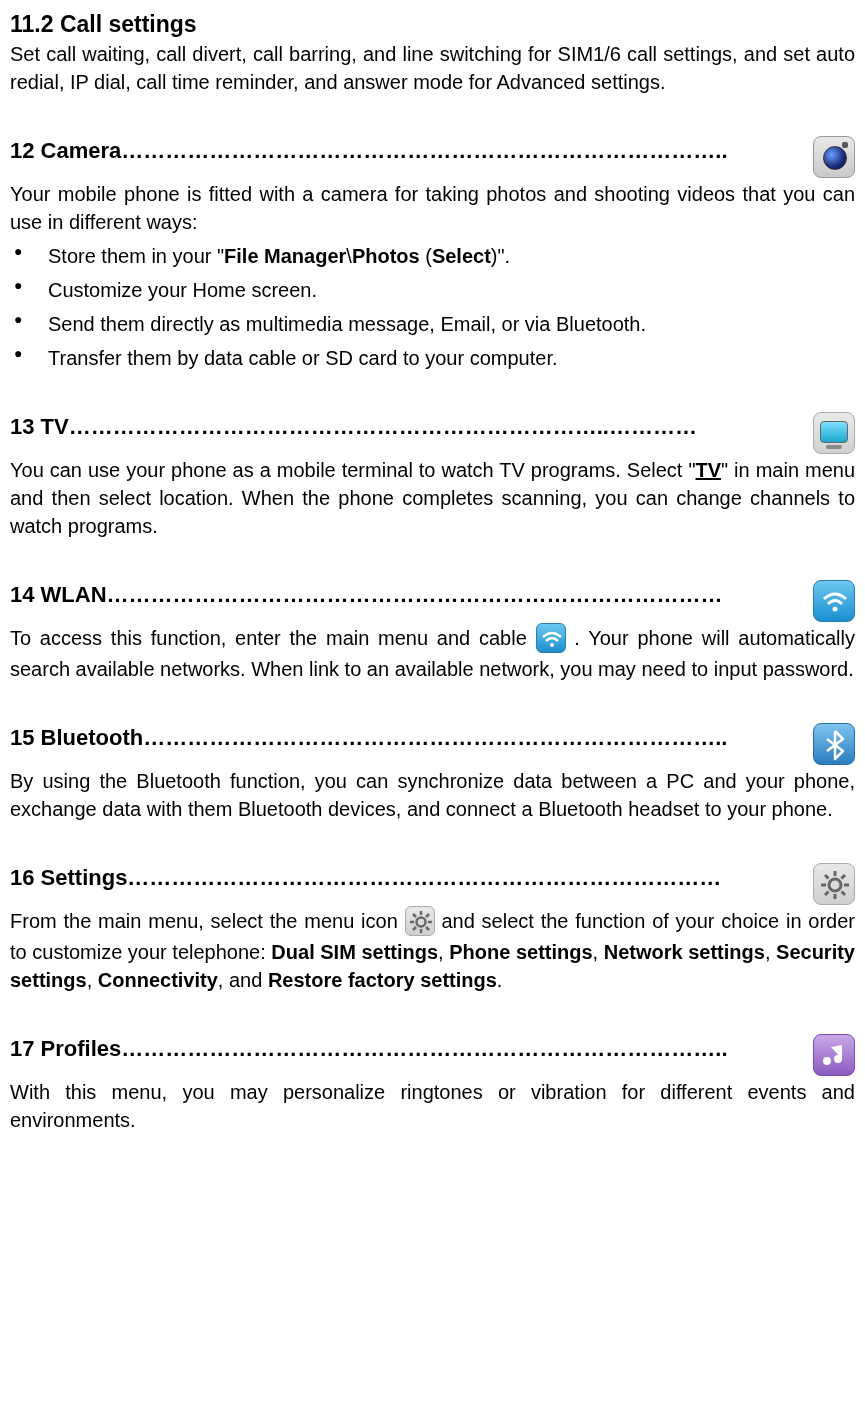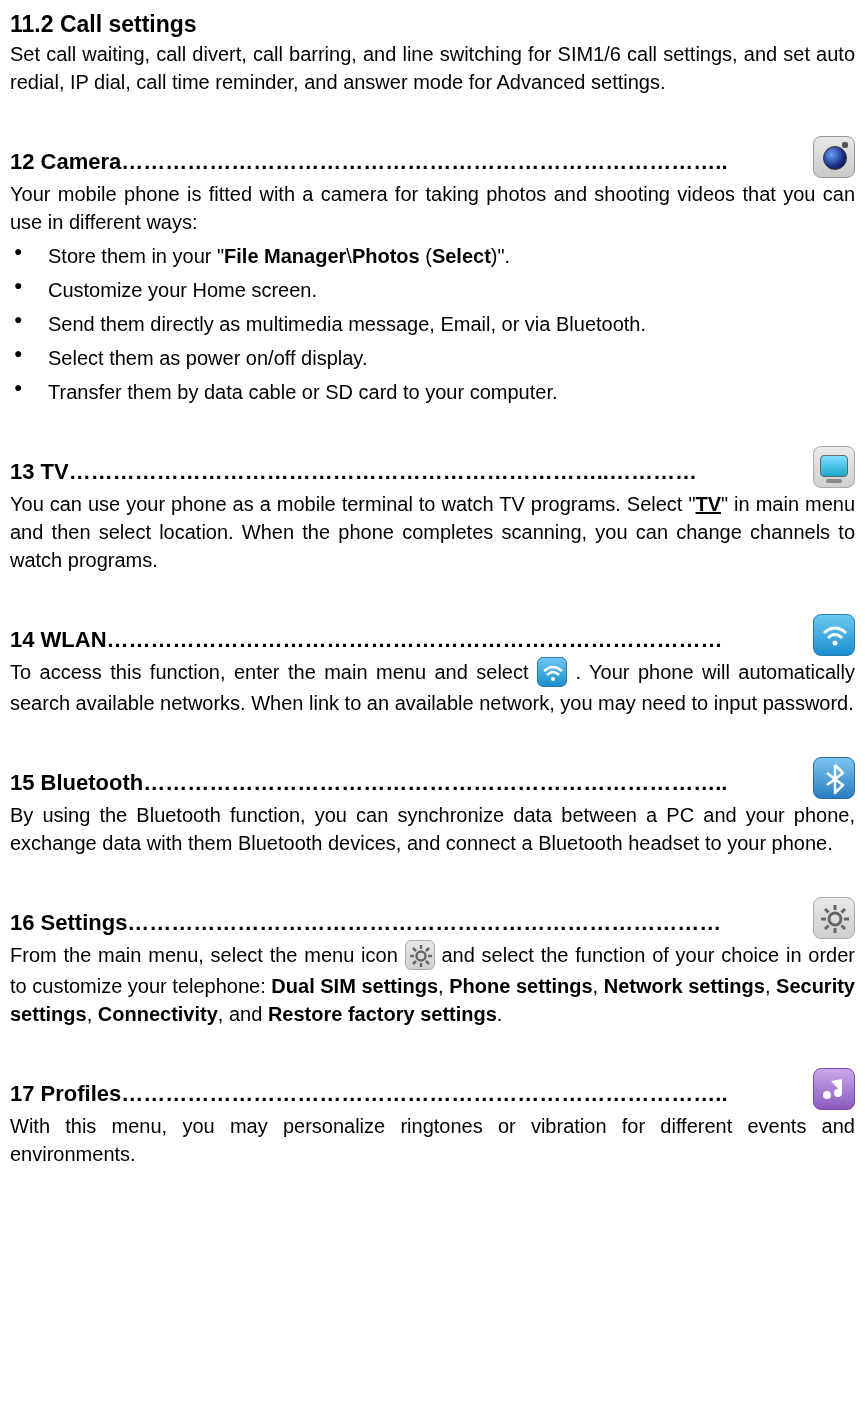--- a/index.html
+++ b/index.html
@@ -21,21 +21,20 @@
       text-align: justify;
     }
     .section-heading {
       font-weight: bold;
       font-size: 22px;
       display: inline;
       vertical-align: middle;
     }
     .heading-row {
       display: flex;
-      align-items: flex-end;
       gap: 21px;
       margin-top: 40px;
       margin-bottom: 2px;
     }
     .heading-row .fill {
       flex: 1;
     }
     .icon {
       width: 42px;
       height: 42px;
@@ -179,21 +178,20 @@
   <span class="fill"></span>
   <span class="icon icon-camera"></span>
 </div>
 <div class="paragraph">Your mobile phone is fitted with a camera for taking photos and shooting videos that you can use in different ways:</div>
 <ul class="bullets">
   <li>
     <span>Store them in your "</span><span class="bold">File Manager</span><span>\</span><span class="bold">Photos</span><span> (</span><span class="bold">Select</span><span>)".</span>
   </li>
   <li>Customize your Home screen.</li>
   <li>Send them directly as multimedia message, Email, or via Bluetooth.</li>
-  <li>Select them as power on/off display.</li>
   <li>Transfer them by data cable or SD card to your computer.</li>
 </ul>
 
 <div class="heading-row">
   <span class="section-heading">13 TV………………………………………………………………..…………</span>
   <span class="fill"></span>
   <span class="icon icon-tv"></span>
 </div>
 <div class="paragraph justify">
   <span>You can use your phone as a mobile terminal to watch TV programs. Select "</span><span class="bold underline">TV</span><span>" in main menu and then select location. When the phone completes scanning, you can change channels to watch programs.</span>
@@ -204,21 +202,21 @@
   <span class="fill"></span>
   <span class="icon icon-wlan">
     <svg width="30" height="30" viewBox="0 0 30 30">
         <path d="M4 12 Q15 2 26 12" stroke="#fff" stroke-width="3" fill="none"></path>
         <path d="M8 17 Q15 10 22 17" stroke="#fff" stroke-width="3" fill="none"></path>
         <circle cx="15" cy="22" r="2.5" fill="#fff"></circle>
       </svg>
   </span>
 </div>
 <div class="paragraph justify">
-  <span>To access this function, enter the main menu and select </span>
+  <span>To access this function, enter the main menu and cable </span>
   <span class="icon-small icon-wlan-small">
     <svg width="24" height="24" viewBox="0 0 24 24">
         <path d="M3 10 Q12 2 21 10" stroke="#fff" stroke-width="2.5" fill="none"></path>
         <path d="M6 14 Q12 8 18 14" stroke="#fff" stroke-width="2.5" fill="none"></path>
         <circle cx="12" cy="18" r="2" fill="#fff"></circle>
       </svg>
   </span>
   <span> . Your phone will automatically search available networks. When link to an available network, you may need to input password.</span>
 </div>
 

